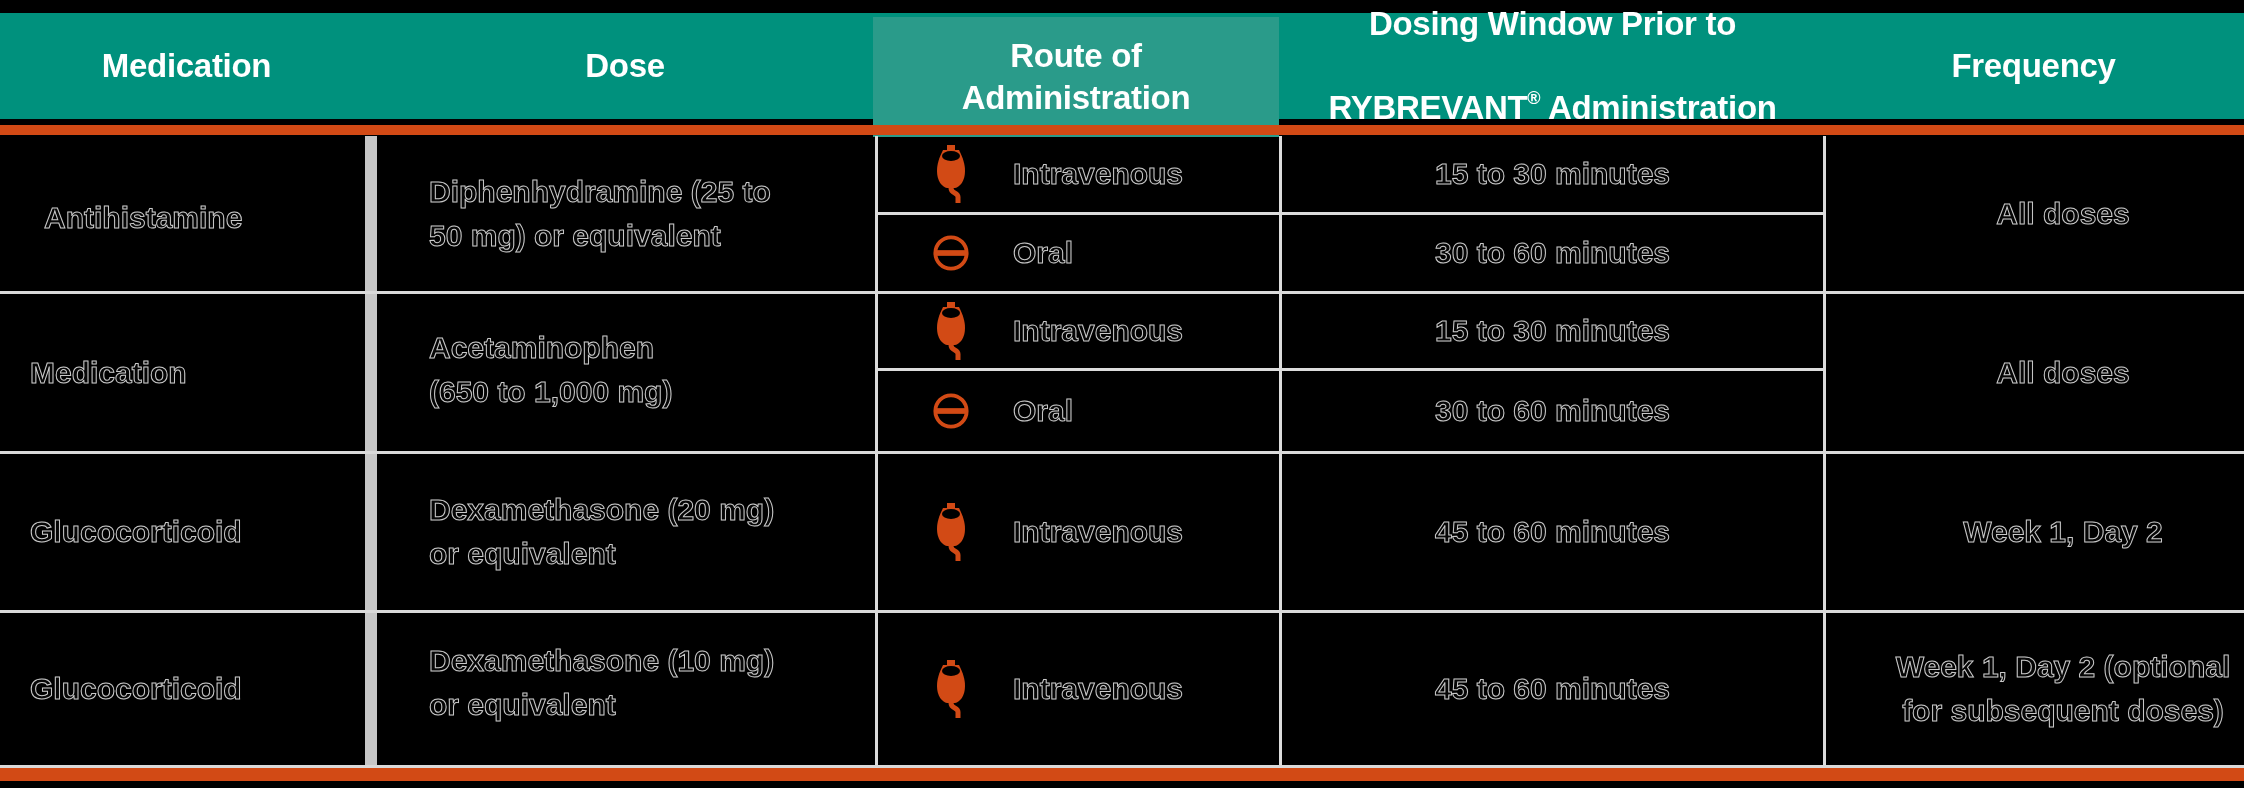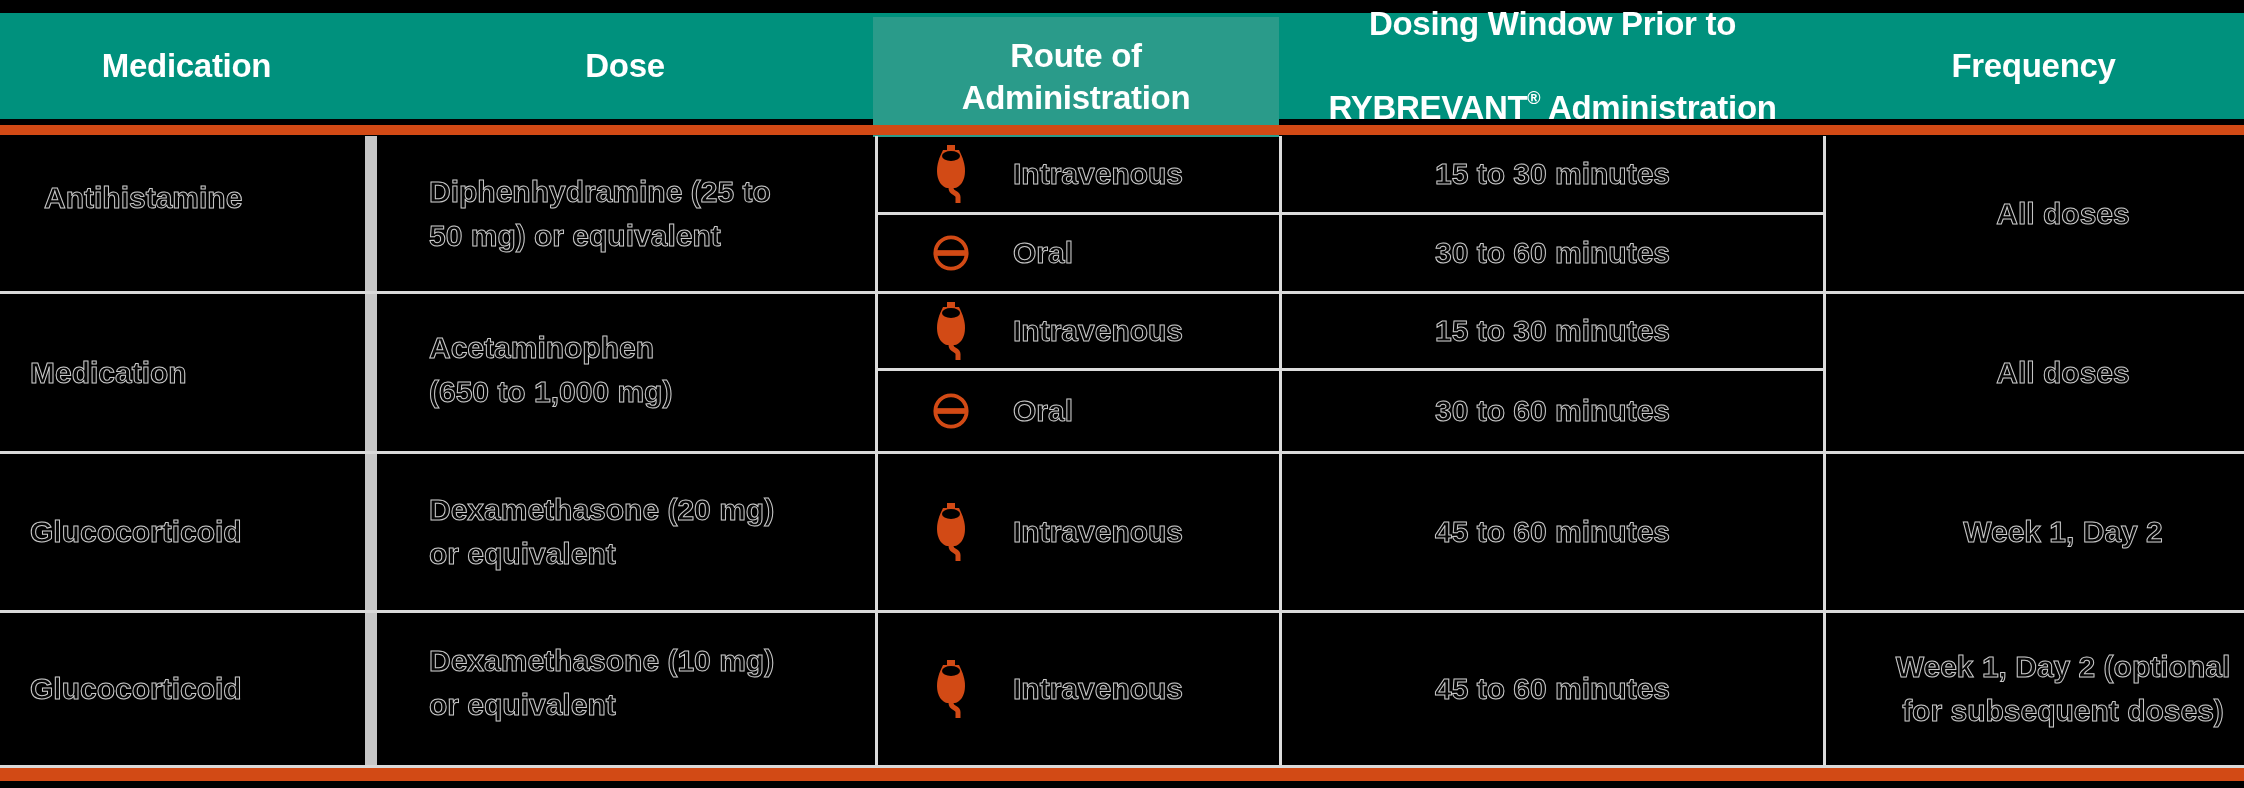--- a/index.html
+++ b/index.html
@@ -75,21 +75,21 @@
   <div class="abs vline" style="left:875px;"></div>
   <div class="abs vline" style="left:1279px;"></div>
   <div class="abs vline" style="left:1823px;"></div>
 
   <div class="abs hline" style="top:291px;"></div>
   <div class="abs hline" style="top:451px;"></div>
   <div class="abs hline" style="top:610px;"></div>
   <div class="abs subline" style="top:212px;"></div>
   <div class="abs subline" style="top:368px;"></div>
 
-  <div class="abs cell med ghost" style="top:120px;height:155px;padding-left:44px;">Antihistamine</div>
+  <div class="abs cell med ghost" style="top:140px;height:155px;padding-left:44px;">Antihistamine</div>
   <div class="abs cell dose ghost" style="top:136px;height:155px;">Diphenhydramine (25 to
 50 mg) or equivalent</div>
 
   <div class="abs cell route" style="top:136px;height:76px;">
     <span class="icon-box">
       <svg width="34" height="58" viewBox="0 0 34 58">
         <rect x="13" y="0" width="8" height="6" class="iv-fill"></rect>
         <path d="M9 5 h16 c4 8 6 14 6 21 c0 10 -5 16 -10 17 h-8 c-5 -1 -10 -7 -10 -17 c0 -7 2 -13 6 -21 z" class="iv-fill"></path>
         <ellipse cx="17" cy="11" rx="9" ry="5" fill="#000"></ellipse>
         <path d="M17 43 c0 6 7 4 7 9 v6" fill="none" class="iv-stroke" stroke-width="5"></path>

